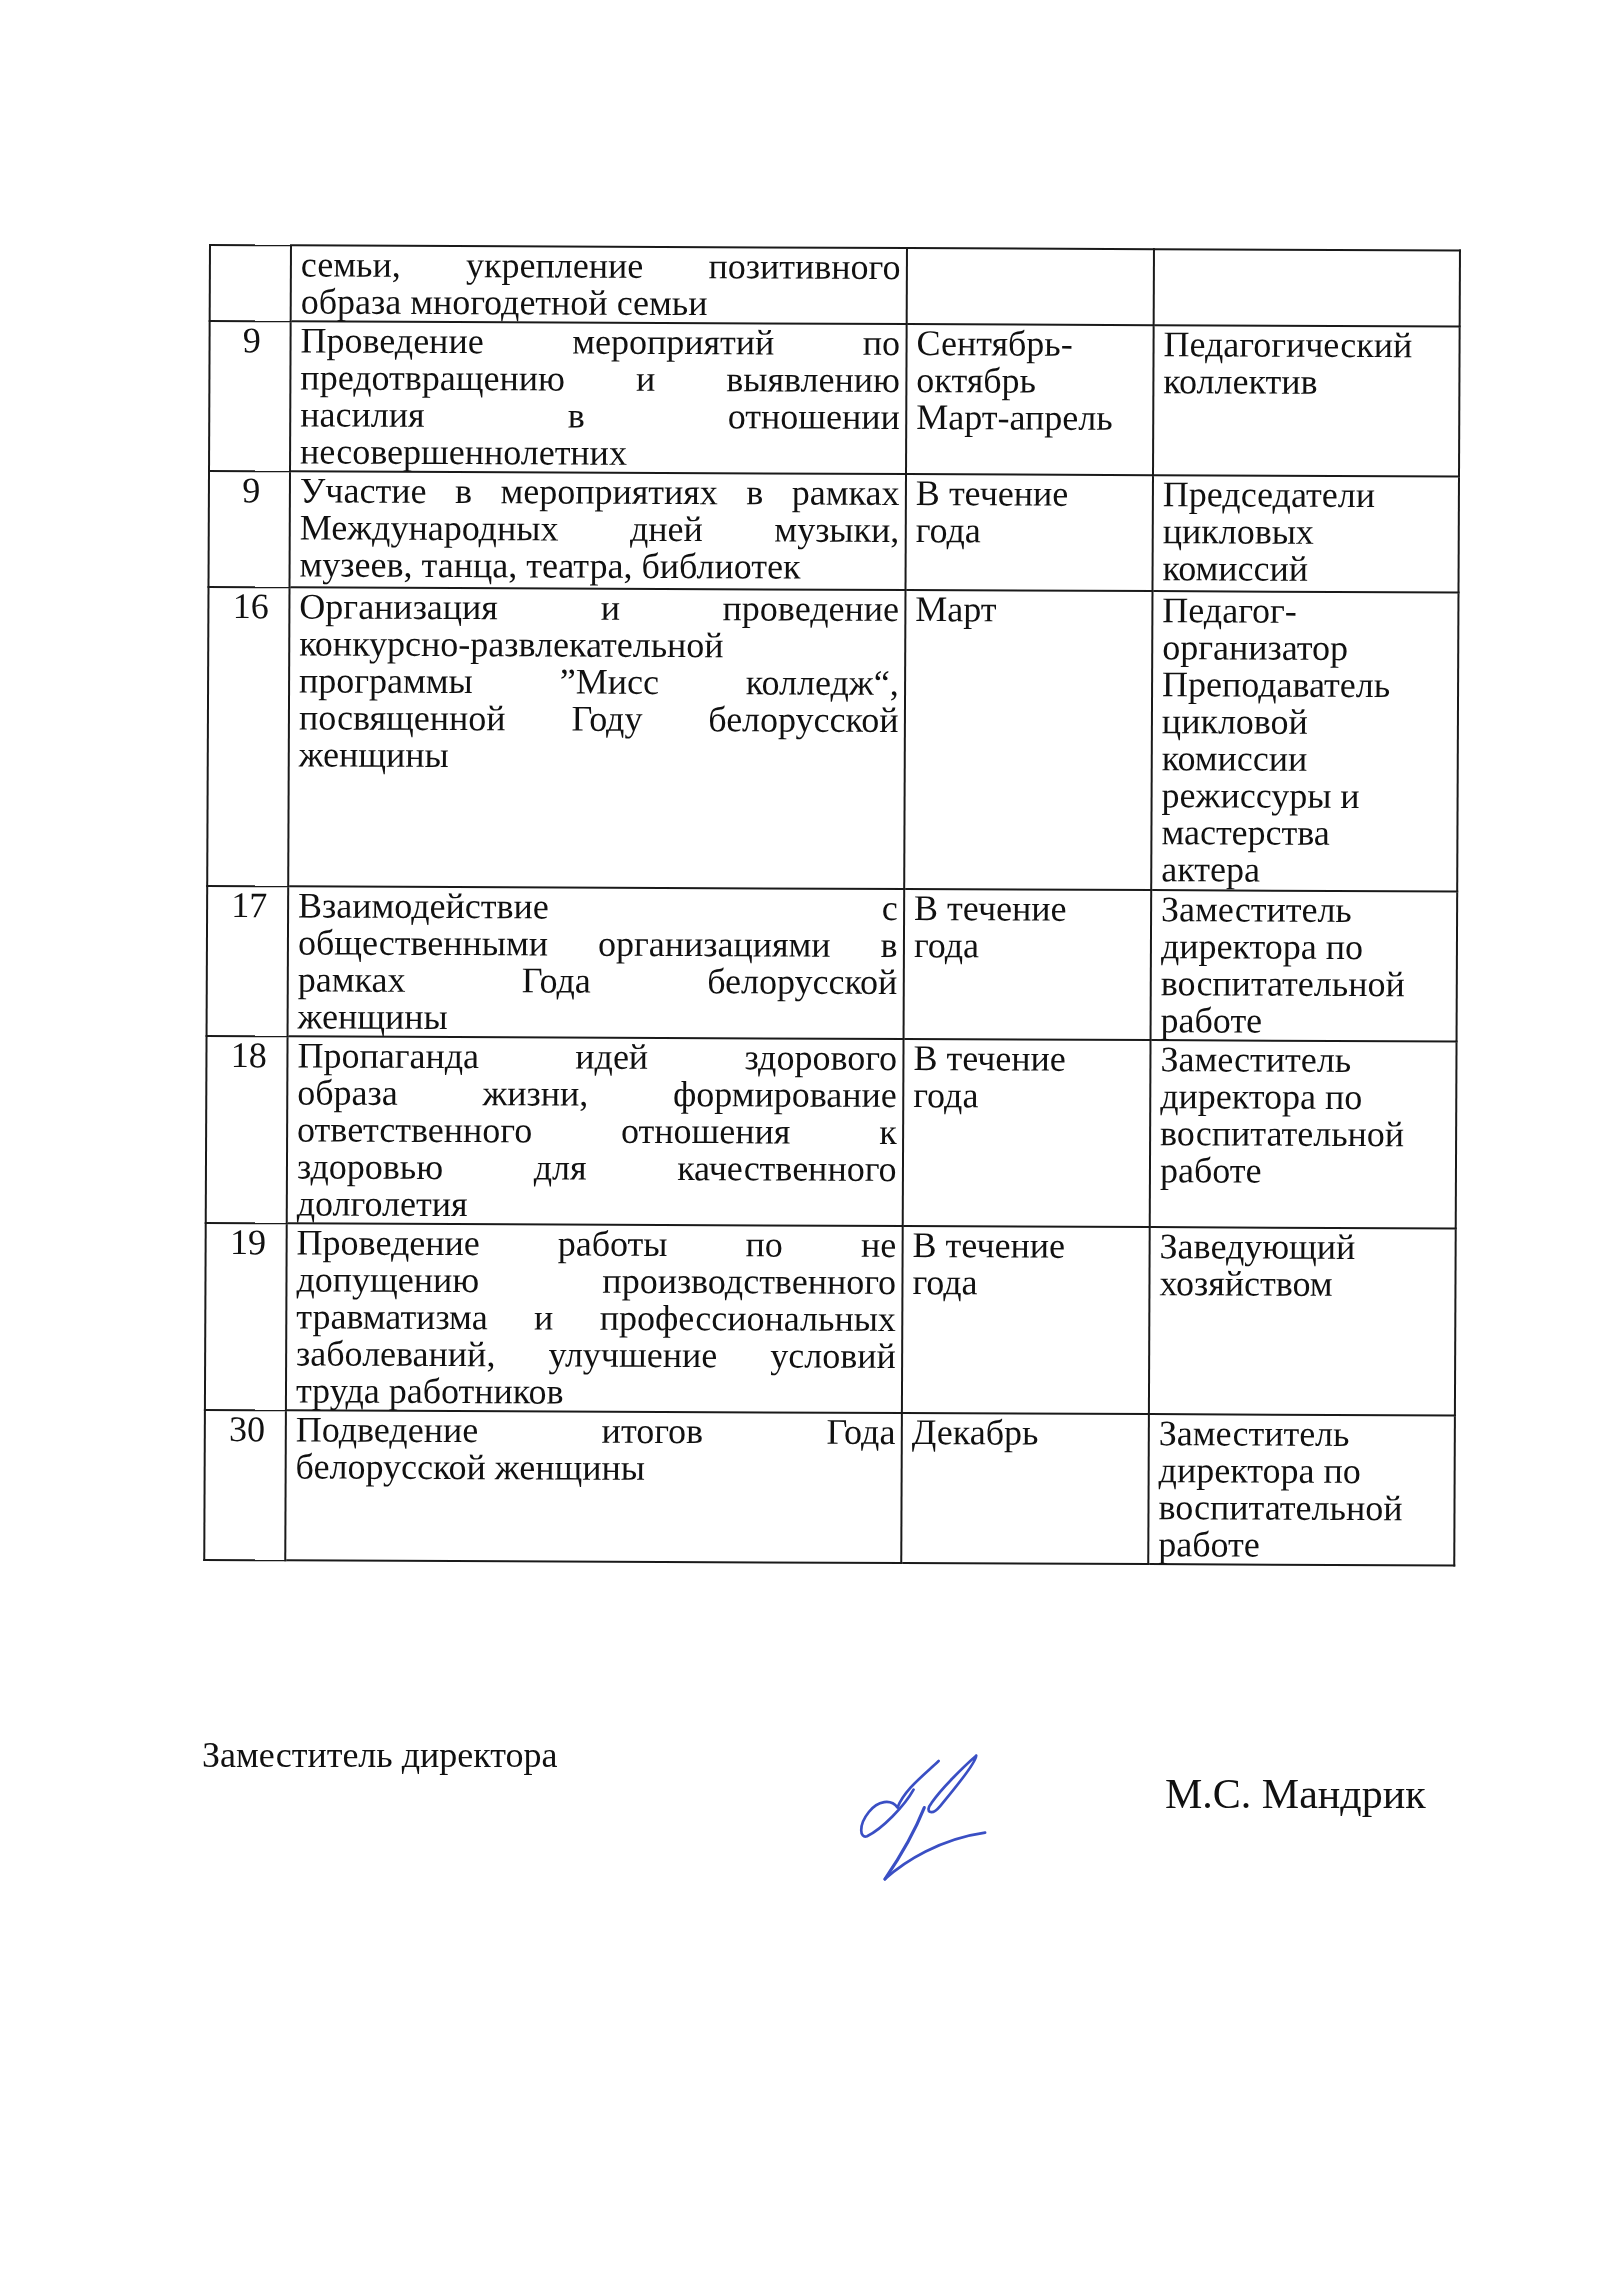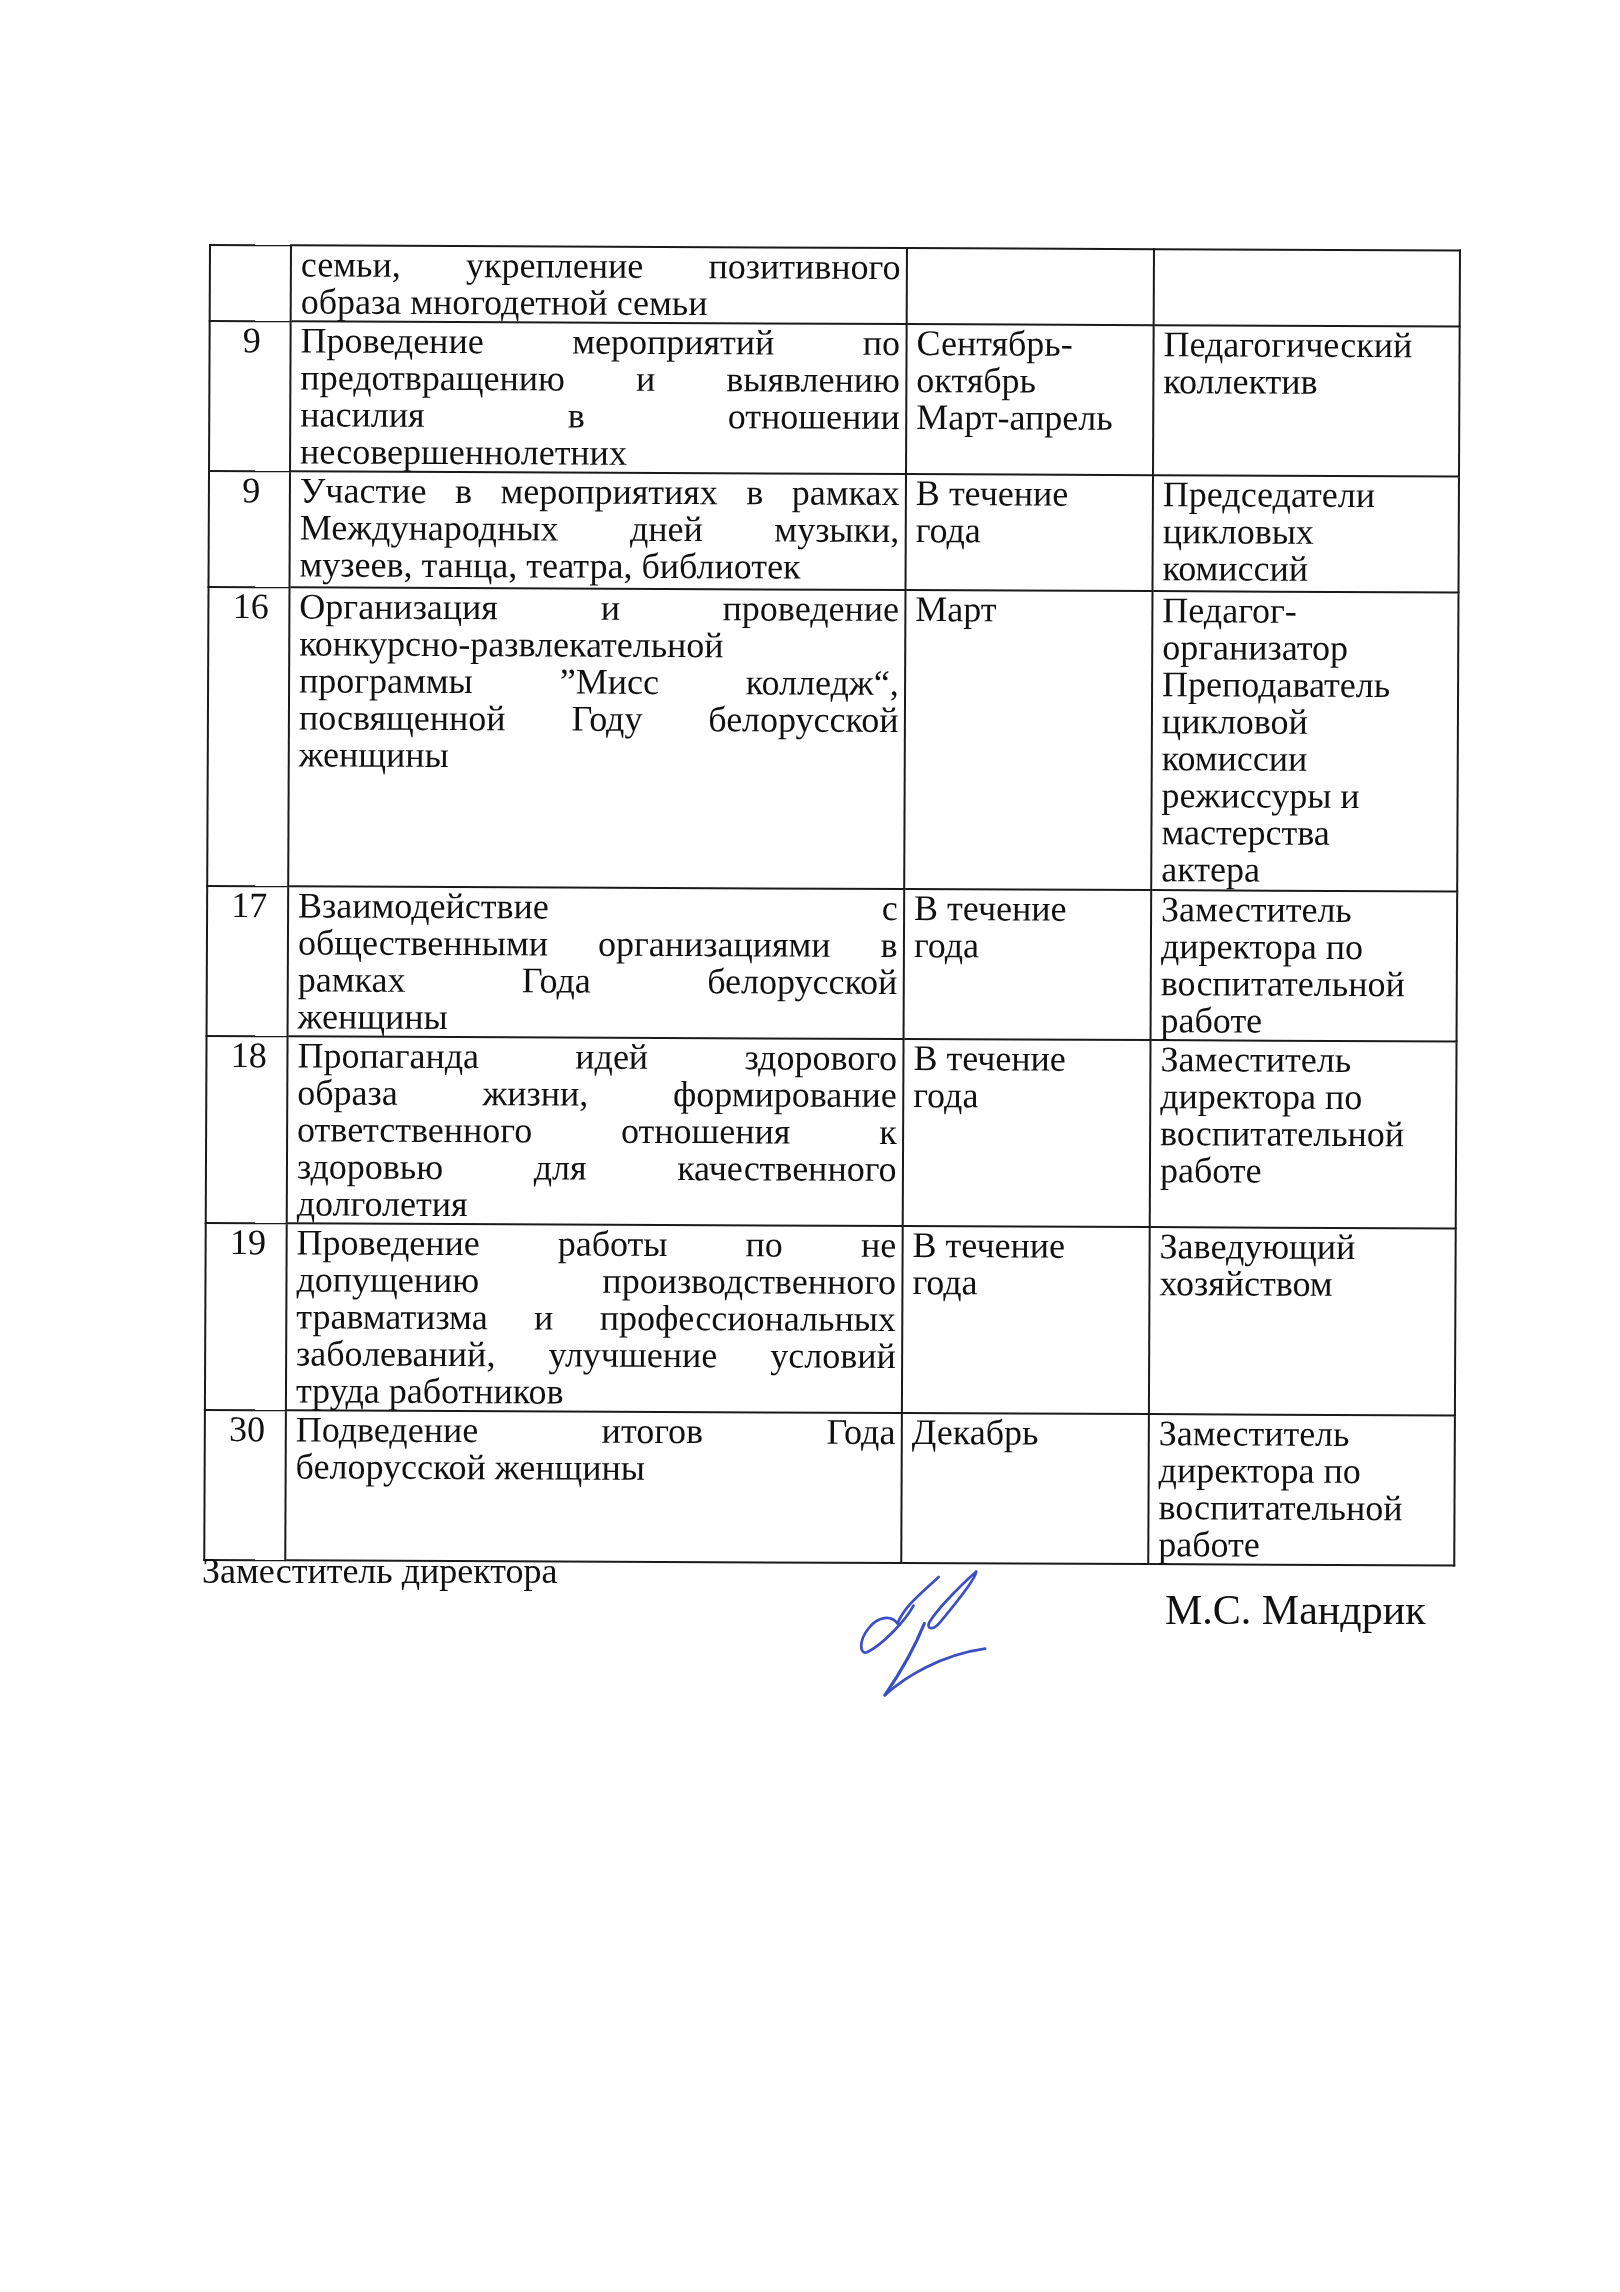--- a/index.html
+++ b/index.html
@@ -14,21 +14,21 @@
   }
   table.plan td { border: 2.2px solid #1a1a1a; vertical-align: top; padding: 0 5.4px 0 9px; }
   col.c-num { width: 81px; }
   col.c-act { width: 616px; }
   col.c-date { width: 247px; }
   col.c-resp { width: 306px; }
   td.num { text-align: center; padding: 0; }
   td.act { text-align: justify; text-align-last: left; }
   td.act span { display: block; }
   .cell-lines span { display: block; white-space: nowrap; }
-  .sig-block { position: absolute; top: 1552px; left: 202px; width: 1254px; height: 179px; }
+  .sig-block { position: absolute; top: 1736px; left: 202px; width: 1254px; height: 179px; }
   .sig-title { position: absolute; left: 0; top: 0; font-size: 36px; line-height: 39px; }
   .sig-title span { display: block; }
   .sig-name { position: absolute; left: 963px; top: 39px; font-size: 42px; line-height: 39px; }
   .signature { position: absolute; left: 640px; top: 0px; width: 161px; height: 161px; }
 </style>
 </head>
 <body>
 
 <div class="page">
   <table class="plan">

